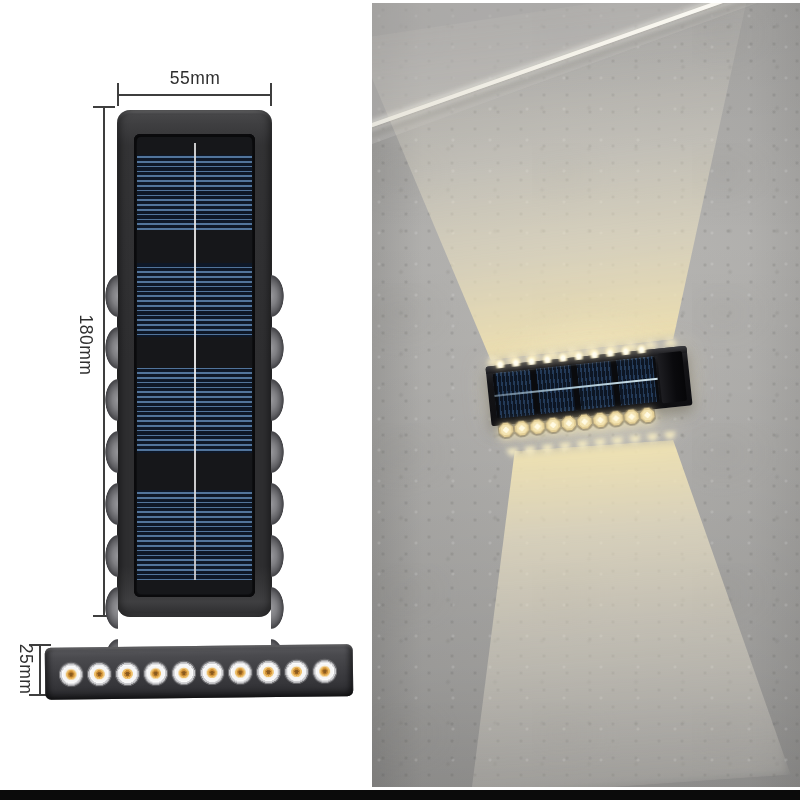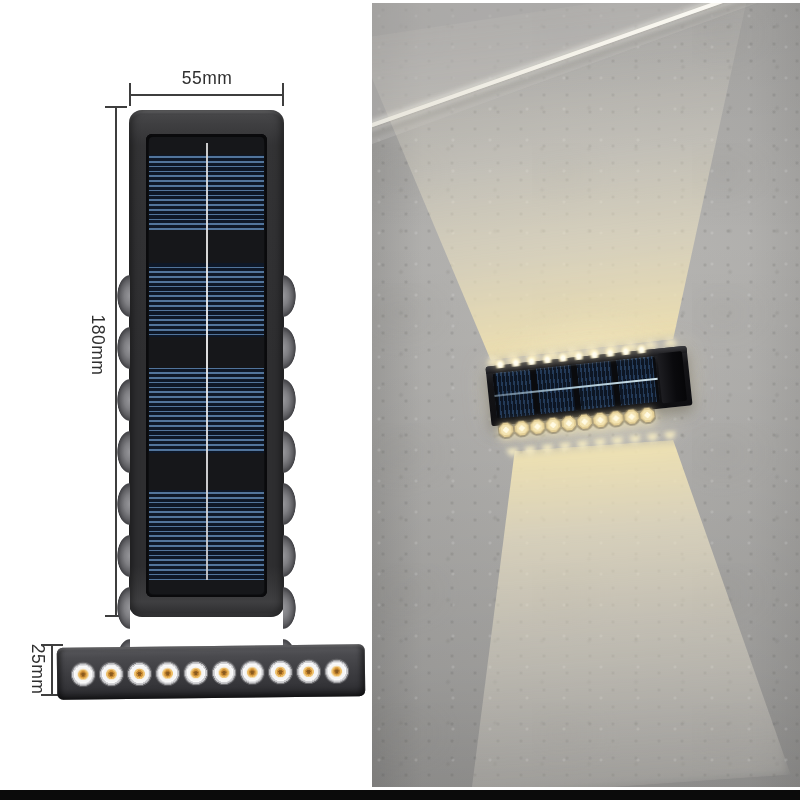--- a/index.html
+++ b/index.html
@@ -123,21 +123,21 @@
       rgba(150,135,100,.75) 7px 8px, rgba(90,84,66,.4) 8px 8.8px, transparent 9.4px);
     filter:drop-shadow(0 2px 5px rgba(255,240,190,.8));}
 
   .footer-bar{position:absolute;left:0;top:790px;width:800px;height:10px;background:#0b0b0b;}
 </style>
 </head>
 <body>
 
 <div class="canvas">
 
-  <div class="abs" style="left:12px;top:0;width:315px;height:800px;">
+  <div class="abs" style="left:0;top:0;width:315px;height:800px;">
 
     <div class="dim-label ctr" style="left:195px;top:78px;">55mm</div>
     <div class="dim-line" style="left:118px;top:94px;width:154px;height:2px;"></div>
     <div class="dim-line" style="left:117px;top:83px;width:2px;height:23px;"></div>
     <div class="dim-line" style="left:270px;top:83px;width:2px;height:23px;"></div>
 
     <div class="dim-label rot90" style="left:85px;top:345px;">180mm</div>
     <div class="dim-line" style="left:103px;top:107px;width:2px;height:510px;"></div>
     <div class="dim-line" style="left:93px;top:106px;width:22px;height:2px;"></div>
     <div class="dim-line" style="left:93px;top:615px;width:22px;height:2px;"></div>

